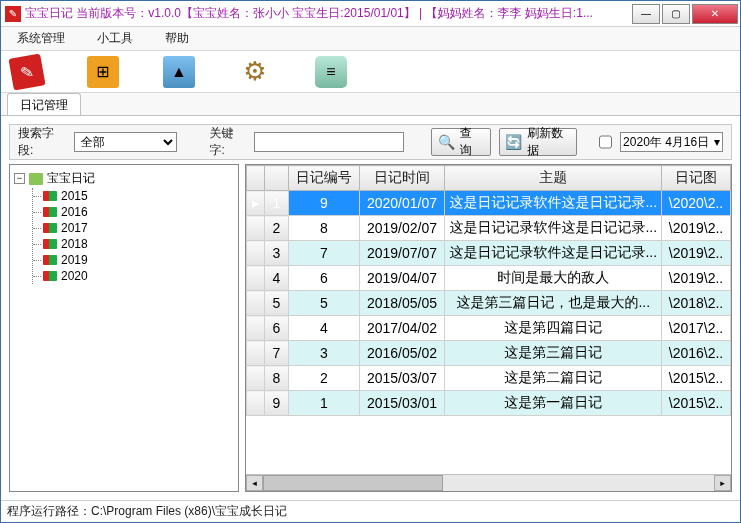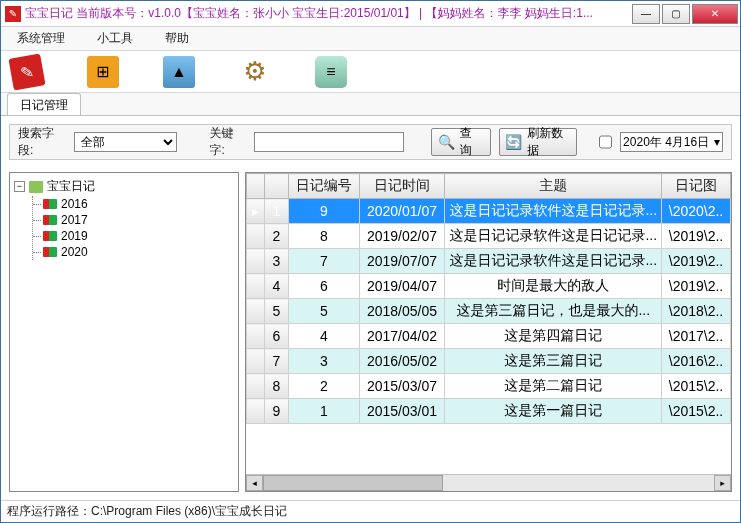--- a/index.html
+++ b/index.html
@@ -21,21 +21,21 @@
 .tool-icon { width: 32px; height: 32px; border-radius: 3px; display: flex; align-items: center; justify-content: center; font-size: 16px; }
 .tool-red { background: #d02020; color: #fff; transform: rotate(-10deg); }
 .tool-orange { background: #f0a020; }
 .tool-pic { background: linear-gradient(#7ec0f0, #4a90c0); }
 .tool-gear { color: #a0742a; font-size: 26px; }
 .tool-db { background: linear-gradient(#b8e8d8, #78b8a0); border-radius: 5px; }
 
 .tabbar { height: 22px; background: #f8f8f8; display: flex; padding-left: 6px; }
 .tab { padding: 3px 12px; background: #fff; border: 1px solid #c0c0c0; border-bottom: none; border-radius: 3px 3px 0 0; font-size: 12px; }
 
-.content { flex: 1; background: #fff; border-top: 1px solid #c0c0c0; padding: 8px; display: flex; flex-direction: column; gap: 12px; }
+.content { flex: 1; background: #fff; border-top: 1px solid #c0c0c0; padding: 8px; display: flex; flex-direction: column; gap: 4px; }
 
 .search-row { height: 36px; border: 1px solid #c8c8c8; display: flex; align-items: center; padding: 0 8px; gap: 8px; background: #f6f6f6; }
 .label { font-size: 12px; color: #222; }
 .combo { width: 110px; height: 20px; border: 1px solid #888; background: #fff; font-size: 12px; padding: 0 2px; }
 .textin { width: 150px; height: 20px; border: 1px solid #888; background: #fff; font-size: 12px; padding: 0 2px; }
 .btn { height: 28px; padding: 0 6px; border: 1px solid #888; background: linear-gradient(#fefefe, #e2e2e2); display: flex; align-items: center; gap: 4px; font-size: 12px; border-radius: 2px; }
 .btn-icon { font-size: 14px; }
 .chk { width: 14px; height: 14px; }
 .datebox { width: 110px; height: 20px; border: 1px solid #888; background: #fff; font-size: 12px; padding: 0 2px; display: flex; align-items: center; }
 
@@ -130,25 +130,33 @@
 
       <div class="tree-panel">
         <div class="tree-root">
           <div class="tree-toggle">−</div>
           <div class="tree-icon"></div>
           <span>宝宝日记</span>
         </div>
         <div class="tree-children" id="tree-children">
             <div class="tree-item">
               <div class="tree-leaf-icon"></div>
+              <span>2015</span>
+            </div>
+            <div class="tree-item">
+              <div class="tree-leaf-icon"></div>
               <span>2016</span>
             </div>
             <div class="tree-item">
               <div class="tree-leaf-icon"></div>
               <span>2017</span>
+            </div>
+            <div class="tree-item">
+              <div class="tree-leaf-icon"></div>
+              <span>2018</span>
             </div>
             <div class="tree-item">
               <div class="tree-leaf-icon"></div>
               <span>2019</span>
             </div>
             <div class="tree-item">
               <div class="tree-leaf-icon"></div>
               <span>2020</span>
             </div>
           </div>

